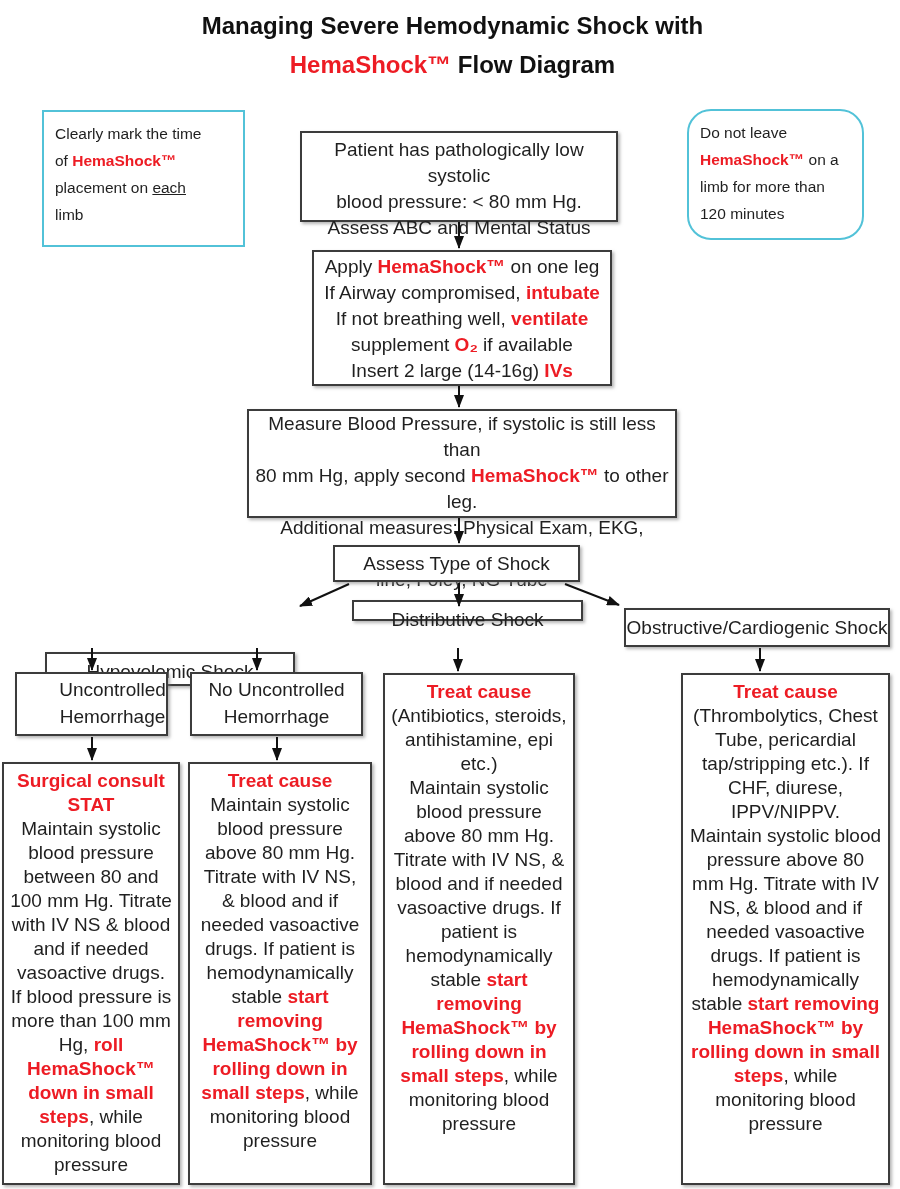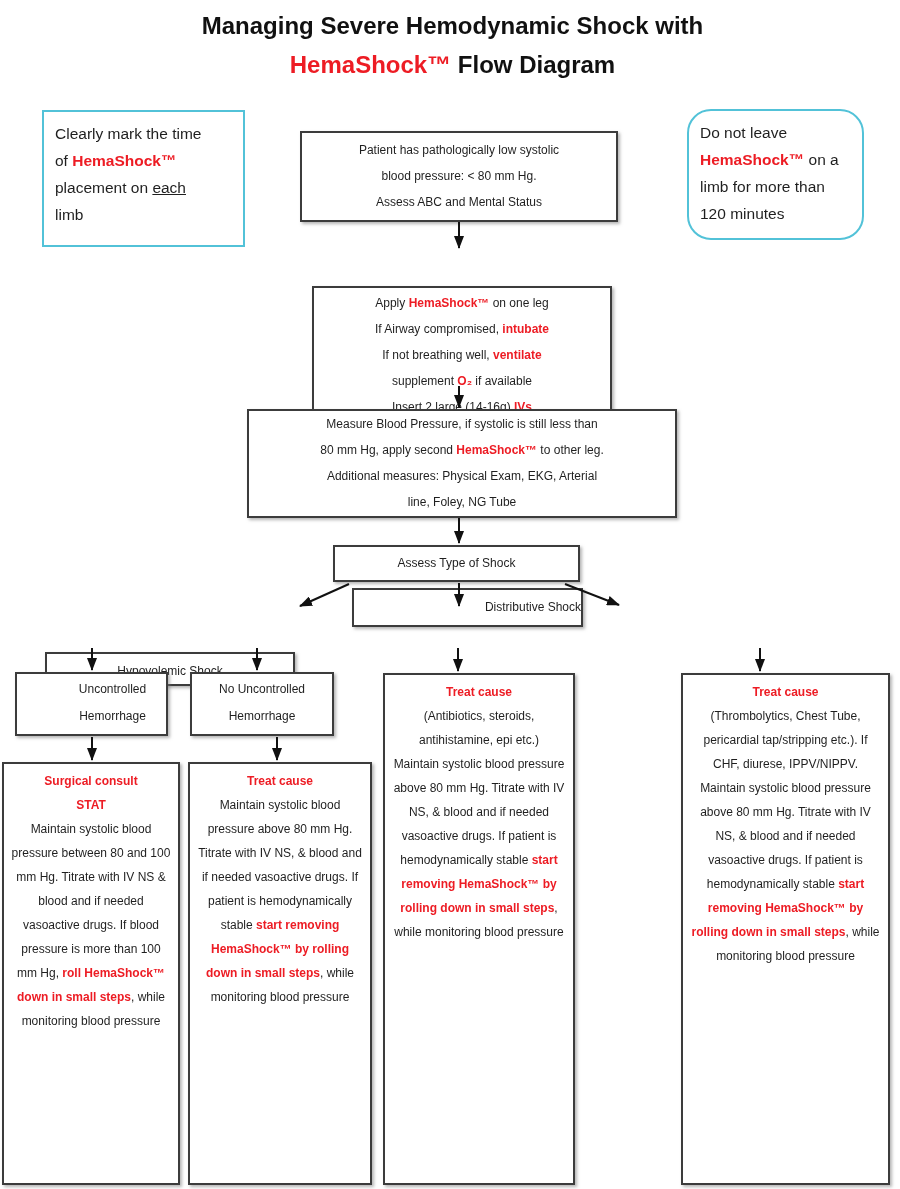--- a/index.html
+++ b/index.html
@@ -9,40 +9,40 @@
     --note-border: #52c2d8;
   }
   * { box-sizing: border-box; }
   body { margin: 0; background: #ffffff; font-family: "Liberation Sans", sans-serif; color: var(--ink); }
   #canvas { position: relative; width: 900px; height: 1189px; background: #fff; overflow: hidden; }
 
   .title { position: absolute; top: 6px; left: 5px; right: 0; text-align: center;
            font-size: 24px; font-weight: bold; line-height: 39px; color: #111; }
 
   .box { position: absolute; background: #fff; border: 2px solid var(--border);
-         font-size: 12px; text-align: center;
+         font-size: 19px; text-align: center;
          box-shadow: 2px 2px 3px rgba(120,120,120,0.55); }
   .note { position: absolute; background: #fff; border: 2px solid var(--note-border);
           font-size: 15.5px; text-align: left; line-height: 27px; padding: 8px 11px;
           box-shadow: none; }
 
   .seg-red { color: var(--red); font-weight: bold; }
   .seg-u { text-decoration: underline; }
 
   .patient  { left: 300px; top: 131px; width: 318px; height: 91px;  line-height: 26px; padding-top: 4px; }
   .note-left  { left: 42px;  top: 110px; width: 203px; height: 137px; }
   .note-right { left: 687px; top: 109px; width: 177px; height: 131px; border-radius: 24px; }
-  .apply    { left: 312px; top: 250px; width: 300px; height: 136px; line-height: 26px; padding-top: 2px; margin-top: 36px; }
+  .apply    { left: 312px; top: 250px; width: 300px; height: 136px; line-height: 26px; padding-top: 2px; }
   .measure  { left: 247px; top: 409px; width: 430px; height: 109px; line-height: 26px; }
   .assess   { left: 333px; top: 545px; width: 247px; height: 37px;  line-height: 33px; }
   .branch1  { left: 45px;  top: 608px; width: 250px; height: 34px;  line-height: 35px; margin-top: 44px; }
-  .branch2  { left: 352px; top: 588px; width: 231px; height: 39px;  line-height: 35px; text-align: right; }
+  .branch2  { left: 352px; top: 600px; width: 231px; height: 21px;  line-height: 35px; }
   .branch3  { left: 624px; top: 608px; width: 266px; height: 39px;  line-height: 35px; }
   .sub1     { left: 15px;  top: 672px; width: 153px; height: 64px;  line-height: 27px; padding-top: 2px; padding-left: 42px; }
-  .sub2     { left: 190px; top: 672px; width: 144px; height: 64px;  line-height: 27px; padding-top: 2px; }
+  .sub2     { left: 190px; top: 672px; width: 173px; height: 64px;  line-height: 27px; padding-top: 2px; }
   .out      { line-height: 24px; padding: 5px 6px; }
   .out1     { left: 2px;   top: 762px; width: 178px; height: 423px; }
   .out2     { left: 188px; top: 762px; width: 184px; height: 423px; }
   .out3     { left: 383px; top: 673px; width: 192px; height: 512px; }
   .out4     { left: 681px; top: 673px; width: 209px; height: 512px; }
 
   #arrows { position: absolute; left: 0; top: 0; width: 900px; height: 1189px; pointer-events: none; }
   #arrows line { stroke: #111; stroke-width: 2; }
 </style>
 </head>
@@ -58,20 +58,21 @@
   <div class="note note-left"><span>Clearly mark the time</span><br><span>of </span><span class="seg-red">HemaShock™</span><br><span>placement on </span><span class="seg-u">each</span><br><span>limb</span></div>
   <div class="note note-right"><span>Do not leave</span><br><span class="seg-red">HemaShock™</span><span> on a</span><br><span>limb for more than</span><br><span>120 minutes</span></div>
 
   <div class="box patient"><span>Patient has pathologically low systolic</span><br><span>blood pressure: &lt; 80 mm Hg.</span><br><span>Assess ABC and Mental Status</span></div>
   <div class="box apply"><span>Apply </span><span class="seg-red">HemaShock™</span><span> on one leg</span><br><span>If Airway compromised, </span><span class="seg-red">intubate</span><br><span>If not breathing well, </span><span class="seg-red">ventilate</span><br><span>supplement </span><span class="seg-red">O₂</span><span> if available</span><br><span>Insert 2 large (14-16g) </span><span class="seg-red">IVs</span></div>
   <div class="box measure"><span>Measure Blood Pressure, if systolic is still less than</span><br><span>80 mm Hg, apply second </span><span class="seg-red">HemaShock™</span><span> to other leg.</span><br><span>Additional measures: Physical Exam, EKG, Arterial</span><br><span>line, Foley, NG Tube</span></div>
   <div class="box assess">Assess Type of Shock</div>
 
   <div class="box branch1">Hypovolemic Shock</div>
   <div class="box branch2">Distributive Shock</div>
+  <div class="box branch3">Obstructive/Cardiogenic Shock</div>
 
   <div class="box sub1">Uncontrolled Hemorrhage</div>
   <div class="box sub2">No Uncontrolled Hemorrhage</div>
 
   <div class="box out out1"><span class="seg-red">Surgical consult</span><br><span class="seg-red">STAT</span><br><span>Maintain systolic blood pressure between 80 and 100 mm Hg. Titrate with IV NS &amp; blood and if needed vasoactive drugs. If blood pressure is more than 100 mm Hg, </span><span class="seg-red">roll HemaShock™ down in small steps</span><span>, while monitoring blood pressure</span></div>
   <div class="box out out2"><span class="seg-red">Treat cause</span><br><span>Maintain systolic blood pressure above 80 mm Hg. Titrate with IV NS, &amp; blood and if needed vasoactive drugs. If patient is hemodynamically stable </span><span class="seg-red">start removing HemaShock™ by rolling down in small steps</span><span>, while monitoring blood pressure</span></div>
   <div class="box out out3"><span class="seg-red">Treat cause</span><br><span>(Antibiotics, steroids, antihistamine, epi etc.)</span><br><span>Maintain systolic blood pressure above 80 mm Hg. Titrate with IV NS, &amp; blood and if needed vasoactive drugs. If patient is hemodynamically stable </span><span class="seg-red">start removing HemaShock™ by rolling down in small steps</span><span>, while monitoring blood pressure</span></div>
   <div class="box out out4"><span class="seg-red">Treat cause</span><br><span>(Thrombolytics, Chest Tube, pericardial tap/stripping etc.). If CHF, diurese, IPPV/NIPPV.</span><br><span>Maintain systolic blood pressure above 80 mm Hg. Titrate with IV NS, &amp; blood and if needed vasoactive drugs. If patient is hemodynamically stable </span><span class="seg-red">start removing HemaShock™ by rolling down in small steps</span><span>, while monitoring blood pressure</span></div>
 
   <svg id="arrows" xmlns="http://www.w3.org/2000/svg">

